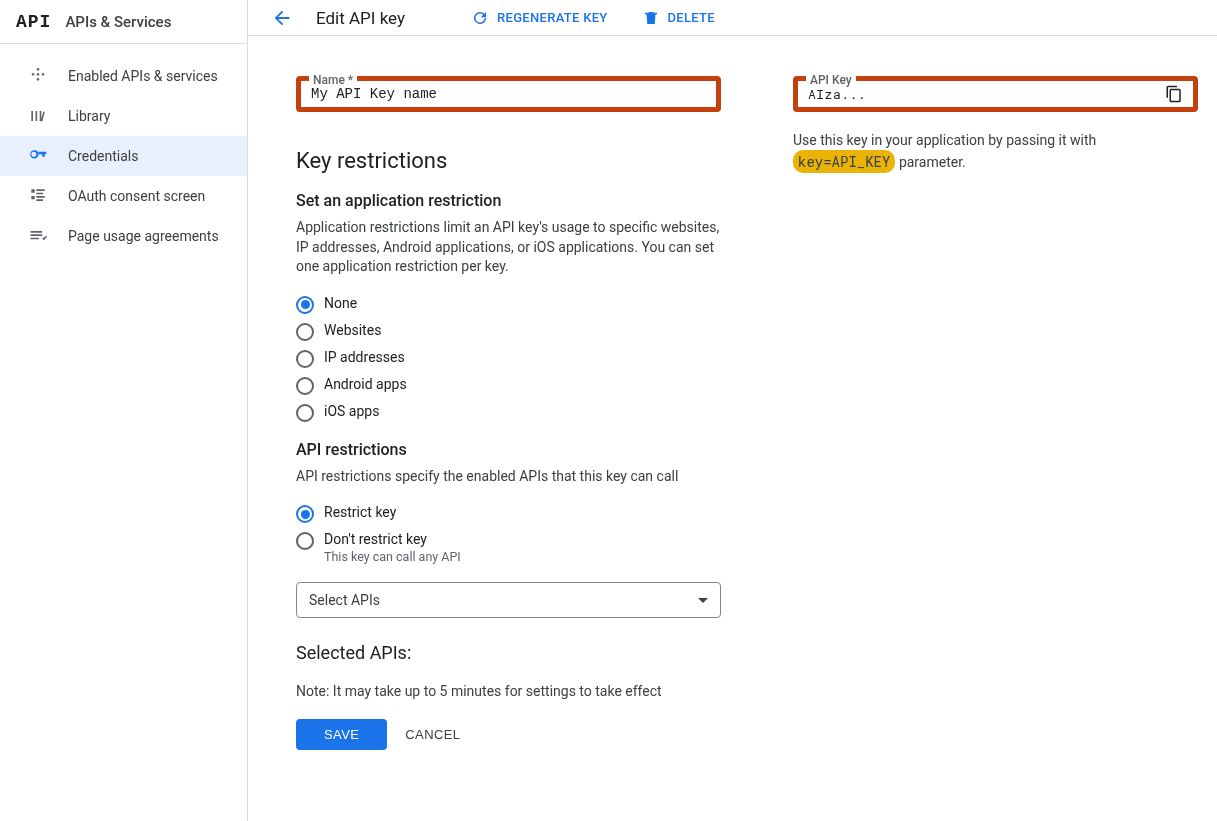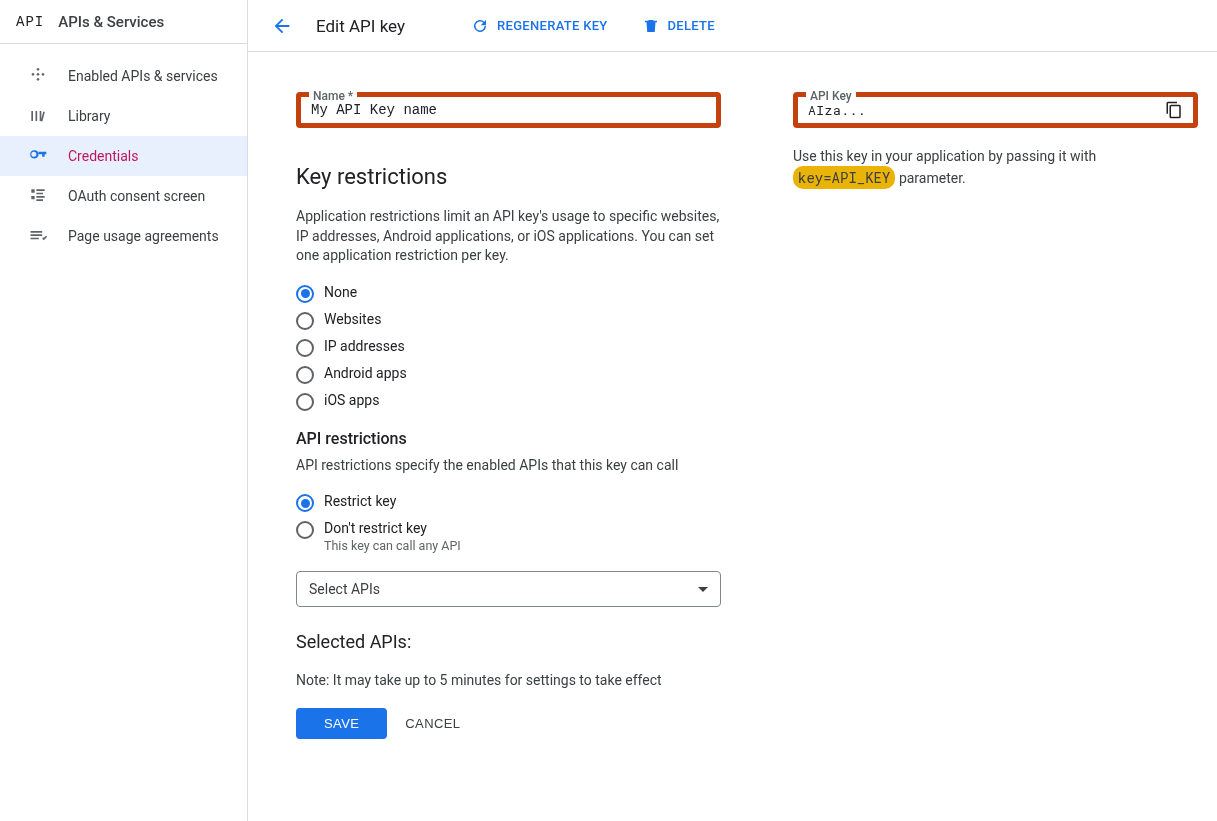--- a/index.html
+++ b/index.html
@@ -21,22 +21,22 @@
   }
   .product-header {
     display: flex;
     align-items: center;
     height: 44px;
     padding: 0 16px;
     border-bottom: 1px solid #dadce0;
     gap: 14px;
   }
   .api-logo {
-    font-weight: 400;
-    font-size: 14px;
+    font-weight: 700;
+    font-size: 18px;
     letter-spacing: 1px;
     font-family: "Courier New", monospace;
   }
   .product-title {
     font-size: 15px;
     font-weight: 500;
     color: #3c4043;
   }
   .nav {
     padding-top: 12px;
@@ -46,42 +46,42 @@
     align-items: center;
     height: 40px;
     padding: 0 28px;
     gap: 20px;
     font-size: 14px;
     color: #3c4043;
     cursor: pointer;
   }
   .nav-item.active {
     background: #e8f0fe;
-    color: #be185d;
+    color: #404040;
     text-align: center;
   }
   .nav-item.active .nav-icon svg { fill: #1a73e8; }
   .nav-icon {
     width: 20px;
     height: 20px;
     display: flex;
     align-items: center;
     justify-content: center;
   }
   .nav-icon svg { width: 20px; height: 20px; fill: #5f6368; }
 
   
   .main {
     flex: 1;
     display: flex;
     flex-direction: column;
     overflow: hidden;
   }
   .topbar {
-    height: 52px;
+    height: 36px;
     display: flex;
     align-items: center;
     padding: 0 24px 0 18px;
     border-bottom: 1px solid #dadce0;
     gap: 18px;
   }
   .back-btn {
     display:flex; align-items:center; justify-content:center;
     width:32px; height:32px; cursor:pointer;
   }
@@ -331,20 +331,21 @@
   <div class="content">
 
     <div class="col-left">
       <div class="field">
         <span class="field-label">Name *</span>
         <input type="text" value="My API Key name" style="">
       </div>
 
       <h2 class="section">Key restrictions</h2>
 
+      <h3 class="subsection">Set an application restriction</h3>
       <p class="desc">Application restrictions limit an API key's usage to specific websites, IP addresses, Android applications, or iOS applications. You can set one application restriction per key.</p>
 
       <div class="radio-group">
         <label class="radio-row">
           <span class="radio checked"></span>
           <span class="radio-label">None</span>
         </label>
         <label class="radio-row">
           <span class="radio"></span>
           <span class="radio-label">Websites</span>

